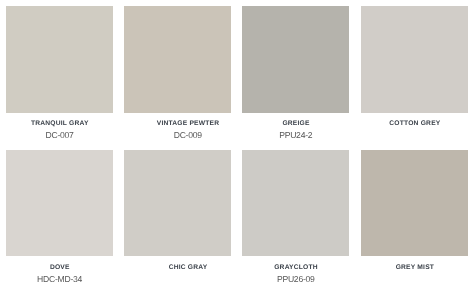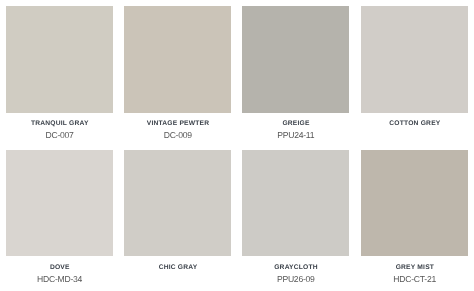--- a/index.html
+++ b/index.html
@@ -21,21 +21,21 @@
     width: 474px;
     height: 291px;
     background: #ffffff;
   }
   .swatch-card {
     position: absolute;
     width: 107px;
     height: 107px;
   }
   .swatch-card.col-0 { left: 6.2px; }
-  .swatch-card.col-1 { left: 124.4px; }
+  .swatch-card.col-1 { left: 124.4px; padding-left: 20px; }
   .swatch-card.col-2 { left: 242.4px; }
   .swatch-card.col-3 { left: 361.3px; }
   .swatch-card.row-0 { top: 6.1px; }
   .swatch-card.row-1 { top: 149.5px; }
 
   .swatch-chip {
     position: absolute;
     left: 0;
     top: 0;
     width: 107px;
@@ -88,21 +88,21 @@
 
   <div class="swatch-card row-0 col-1">
     <div class="swatch-chip" style="background: rgb(203, 196, 184);"></div>
     <div class="swatch-name">VINTAGE PEWTER</div>
     <div class="swatch-code">DC-009</div>
   </div>
 
   <div class="swatch-card row-0 col-2">
     <div class="swatch-chip" style="background: rgb(181, 179, 172);"></div>
     <div class="swatch-name">GREIGE</div>
-    <div class="swatch-code">PPU24-11</div>
+    <div class="swatch-code">PPU24-2</div>
   </div>
 
   <div class="swatch-card row-0 col-3">
     <div class="swatch-chip" style="background: rgb(209, 205, 200);"></div>
     <div class="swatch-name">COTTON GREY</div>
   </div>
 
   <div class="swatch-card row-1 col-0">
     <div class="swatch-chip" style="background: rgb(217, 213, 208);"></div>
     <div class="swatch-name">DOVE</div>
@@ -116,16 +116,15 @@
 
   <div class="swatch-card row-1 col-2">
     <div class="swatch-chip" style="background: rgb(205, 203, 198);"></div>
     <div class="swatch-name">GRAYCLOTH</div>
     <div class="swatch-code">PPU26-09</div>
   </div>
 
   <div class="swatch-card row-1 col-3">
     <div class="swatch-chip" style="background: rgb(190, 183, 172);"></div>
     <div class="swatch-name">GREY MIST</div>
-    <div class="swatch-code">HDC-CT-21</div>
   </div>
 
 </div>
 
 </body></html>

